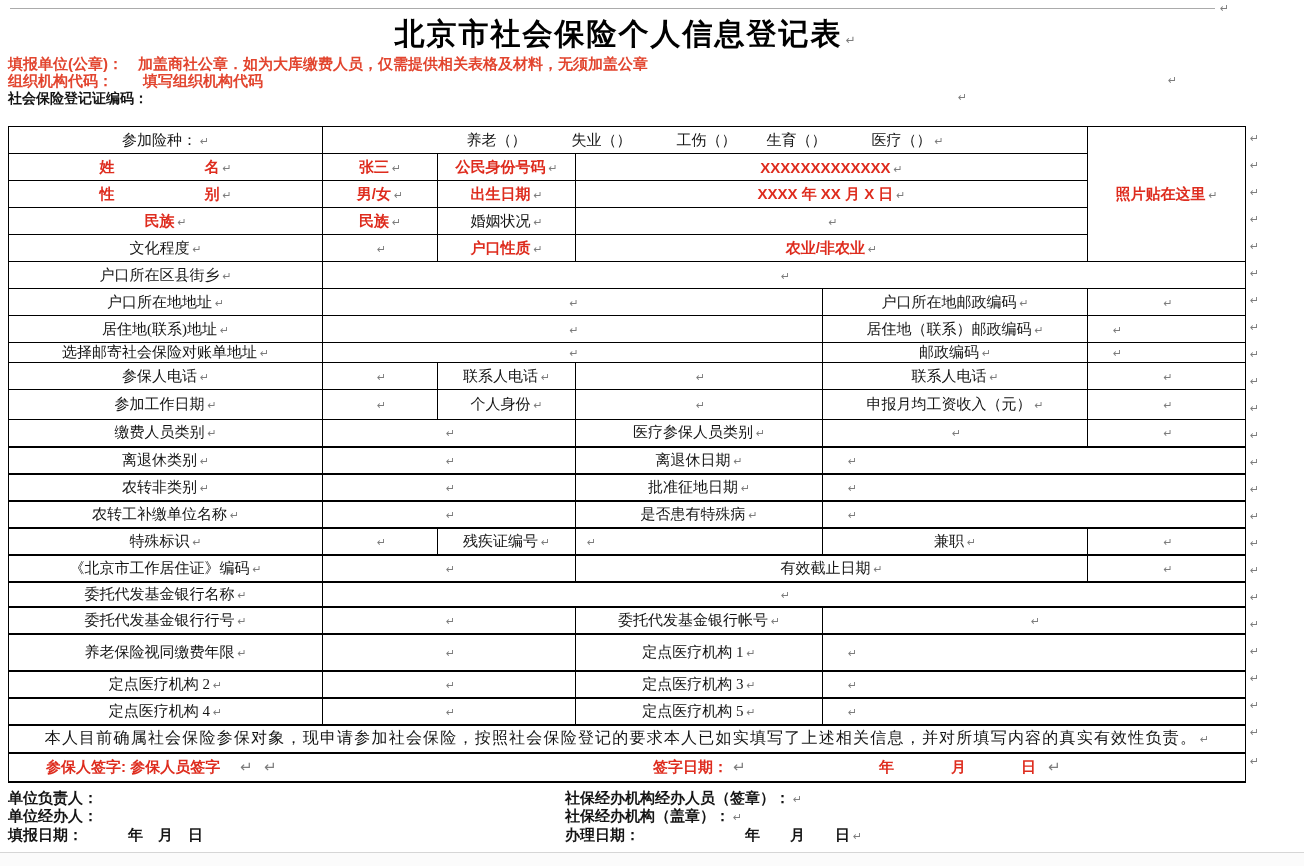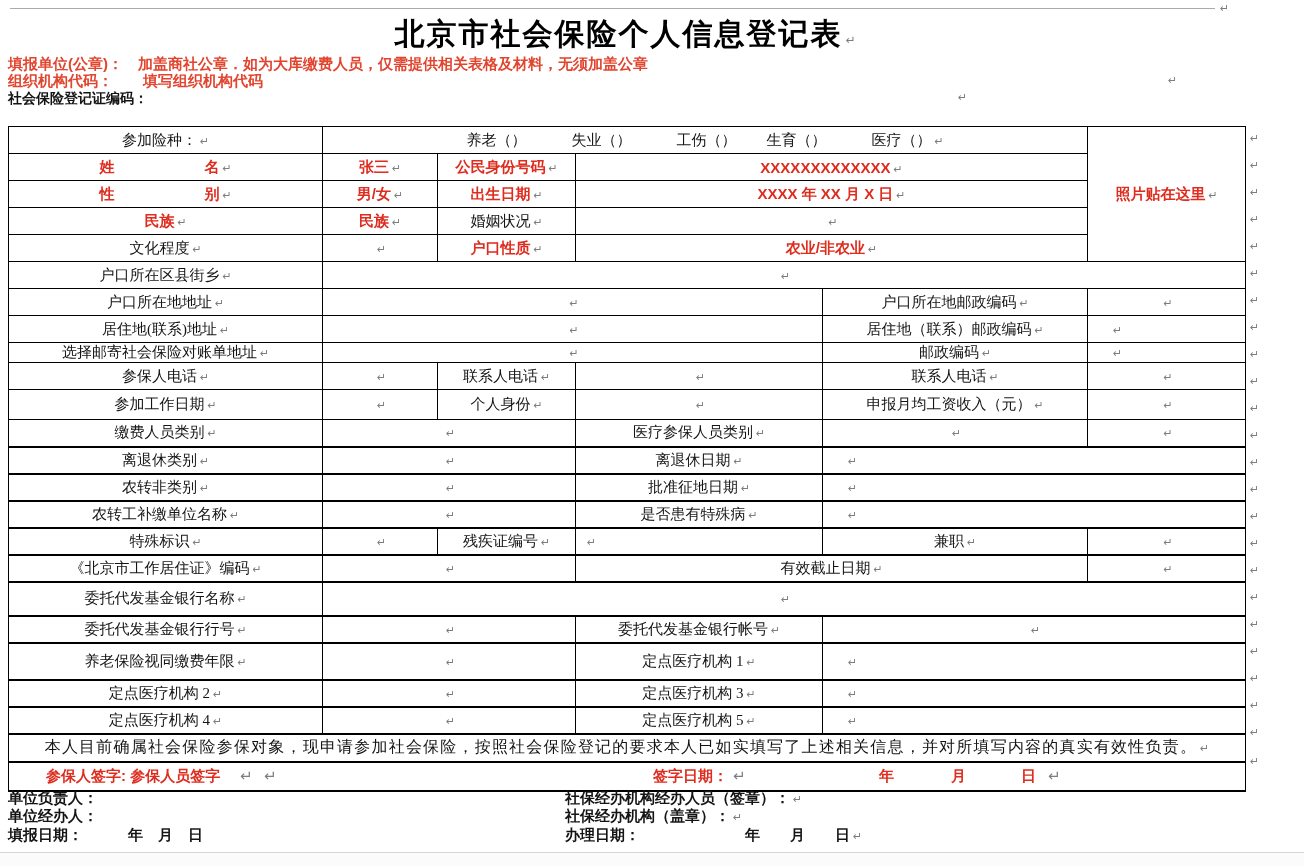--- a/index.html
+++ b/index.html
@@ -185,21 +185,21 @@
         <td class="left pad8"><span class="pm">↵</span></td>
         <td class=""><span>兼职</span><span class="pm">↵</span></td>
         <td class=""><span class="pm">↵</span></td>
       </tr>
       <tr class="thick" style="height: 27px; margin-left: 29px;">
         <td class=""><span>《北京市工作居住证》编码</span><span class="pm">↵</span></td>
         <td colspan="2" class=""><span class="pm">↵</span></td>
         <td colspan="2" class=""><span>有效截止日期</span><span class="pm">↵</span></td>
         <td class=""><span class="pm">↵</span></td>
       </tr>
-      <tr class="thick" style="height: 34px;">
+      <tr class="thick" style="height: 25px;">
         <td class=""><span>委托代发基金银行名称</span><span class="pm">↵</span></td>
         <td colspan="5" class=""><span class="pm">↵</span></td>
       </tr>
       <tr class="thick" style="height: 27px; margin-top: 13px;">
         <td class=""><span>委托代发基金银行行号</span><span class="pm">↵</span></td>
         <td colspan="2" class=""><span class="pm">↵</span></td>
         <td class=""><span>委托代发基金银行帐号</span><span class="pm">↵</span></td>
         <td colspan="2" class=""><span class="pm">↵</span></td>
       </tr>
       <tr class="thick" style="height: 37px;">

